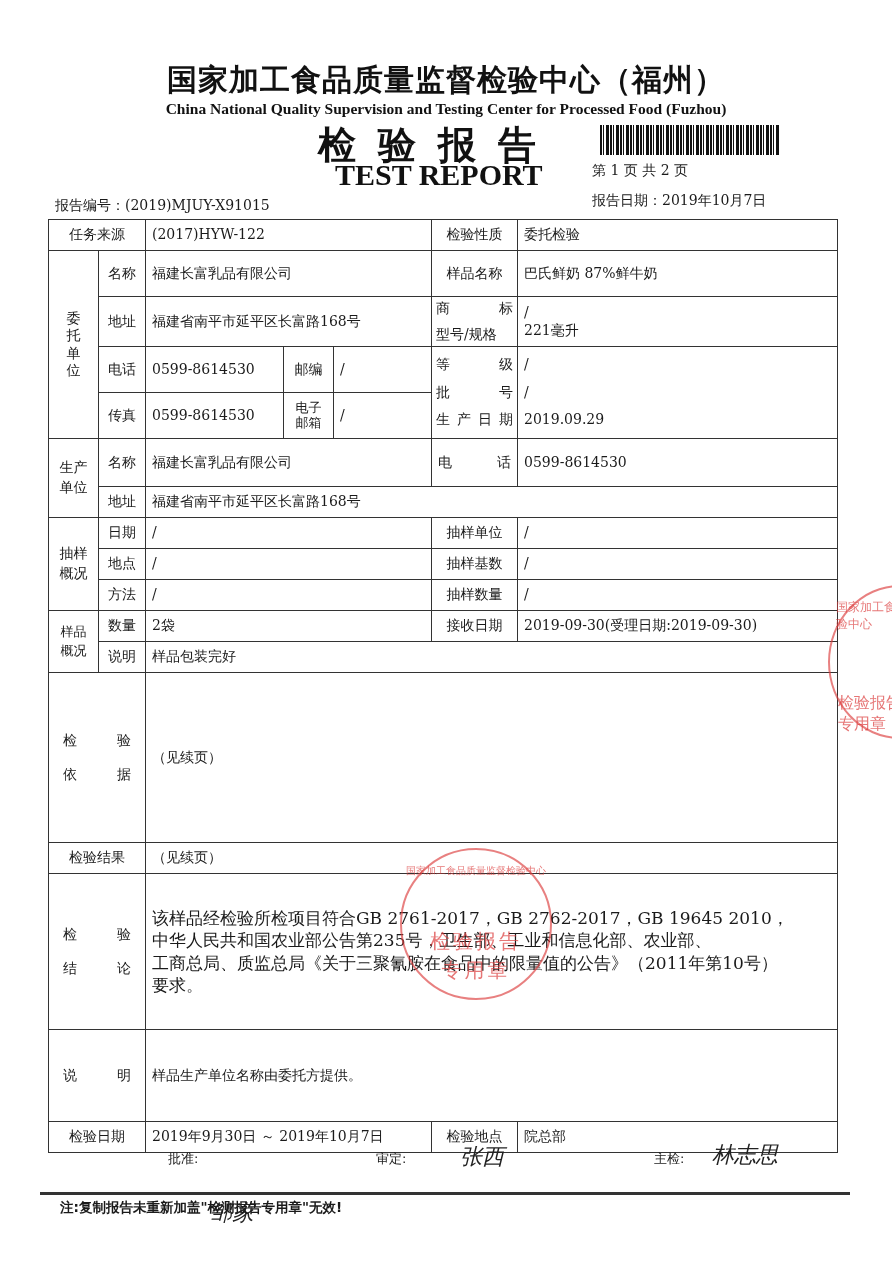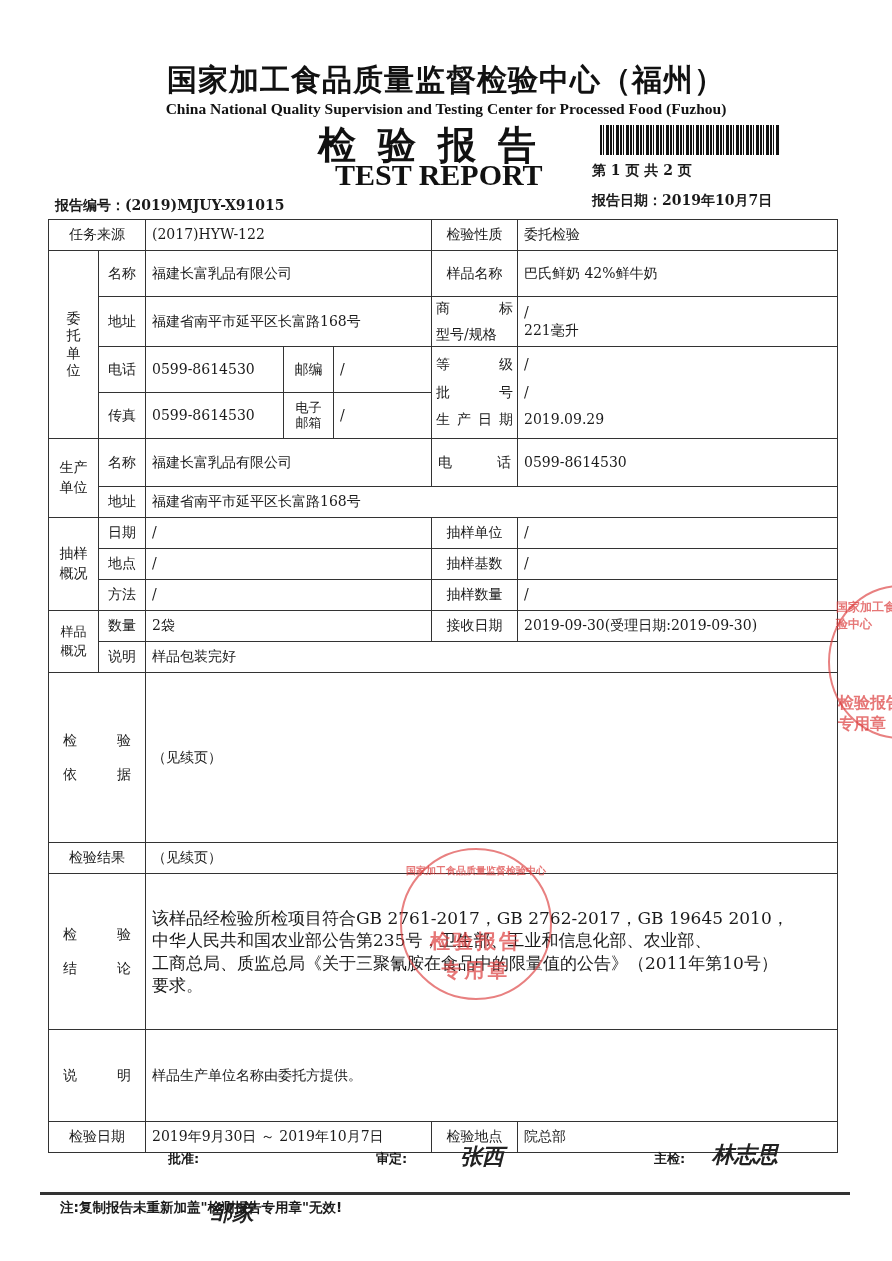--- a/index.html
+++ b/index.html
@@ -1,18 +1,18 @@
 <!DOCTYPE html>
 <html><head>
 <meta charset="utf-8">
 <style>
   html, body { margin:0; padding:0; background:#ffffff; }
   body { width:892px; height:1261px; position:relative; overflow:hidden;
          font-family:"DejaVu Serif", "Liberation Serif", serif; color:#1a1a1a; }
-  .abs { position:absolute;font-weight:bold; }
+  .abs { position:absolute; }
   .cn-title { left:0; width:892px; top:60px; text-align:center; font-size:30px; font-weight:bold; letter-spacing:1px;
               font-family:"DejaVu Sans", sans-serif; color:#111; }
   .en-title { left:0; width:892px; top:100px; text-align:center; font-size:15.5px; font-weight:bold;
               font-family:"Liberation Serif", serif; color:#111; }
   .report-cn { left:318px; top:120px; font-size:38px; font-weight:bold; letter-spacing:22px;
                font-family:"DejaVu Sans", sans-serif; color:#111; }
   .report-en { left:335px; top:158px; font-size:30px; font-weight:bold; font-family:"Liberation Serif", serif; color:#111; }
   .barcode { left:600px; top:125px; width:180px; height:30px;
              background:repeating-linear-gradient(90deg,#111 0 2px,#fff 2px 3px,#111 3px 4px,#fff 4px 6px,#111 6px 9px,#fff 9px 10px); }
   .page-info { left:592px; top:162px; font-size:14px; }
@@ -67,21 +67,21 @@
     <td>委托检验</td>
   </tr>
 
   <tr style="height:46px">
     <td rowspan="4" class="vert">
       <span>委</span><br><span>托</span><br><span>单</span><br><span>位</span>
     </td>
     <td class="c">名称</td>
     <td colspan="3">福建长富乳品有限公司</td>
     <td class="c">样品名称</td>
-    <td>巴氏鲜奶 42%鲜牛奶</td>
+    <td>巴氏鲜奶 87%鲜牛奶</td>
   </tr>
 
   <tr style="height:50px">
     <td class="c">地址</td>
     <td colspan="3">福建省南平市延平区长富路168号</td>
     <td style="padding:0 4px;">
       <div class="just">商　　标</div>
       <div style="margin-top:8px">型号/规格</div>
     </td>
     <td>

